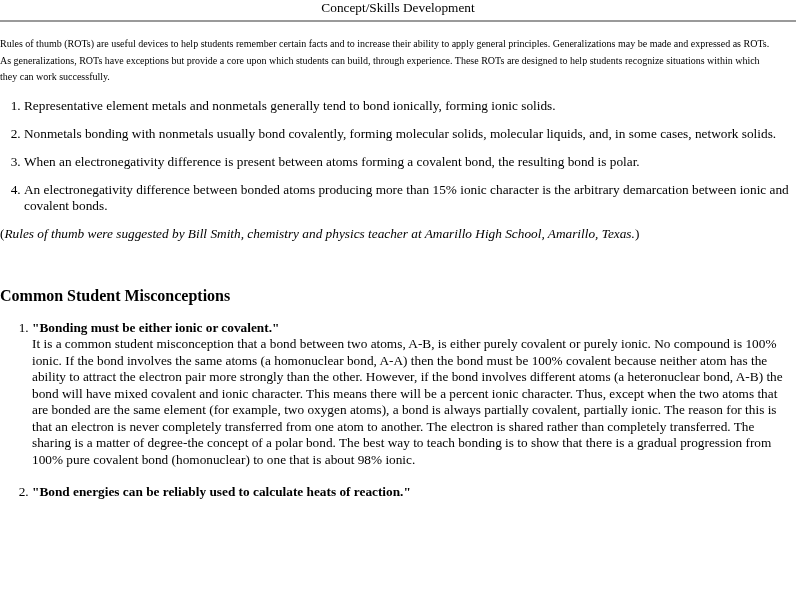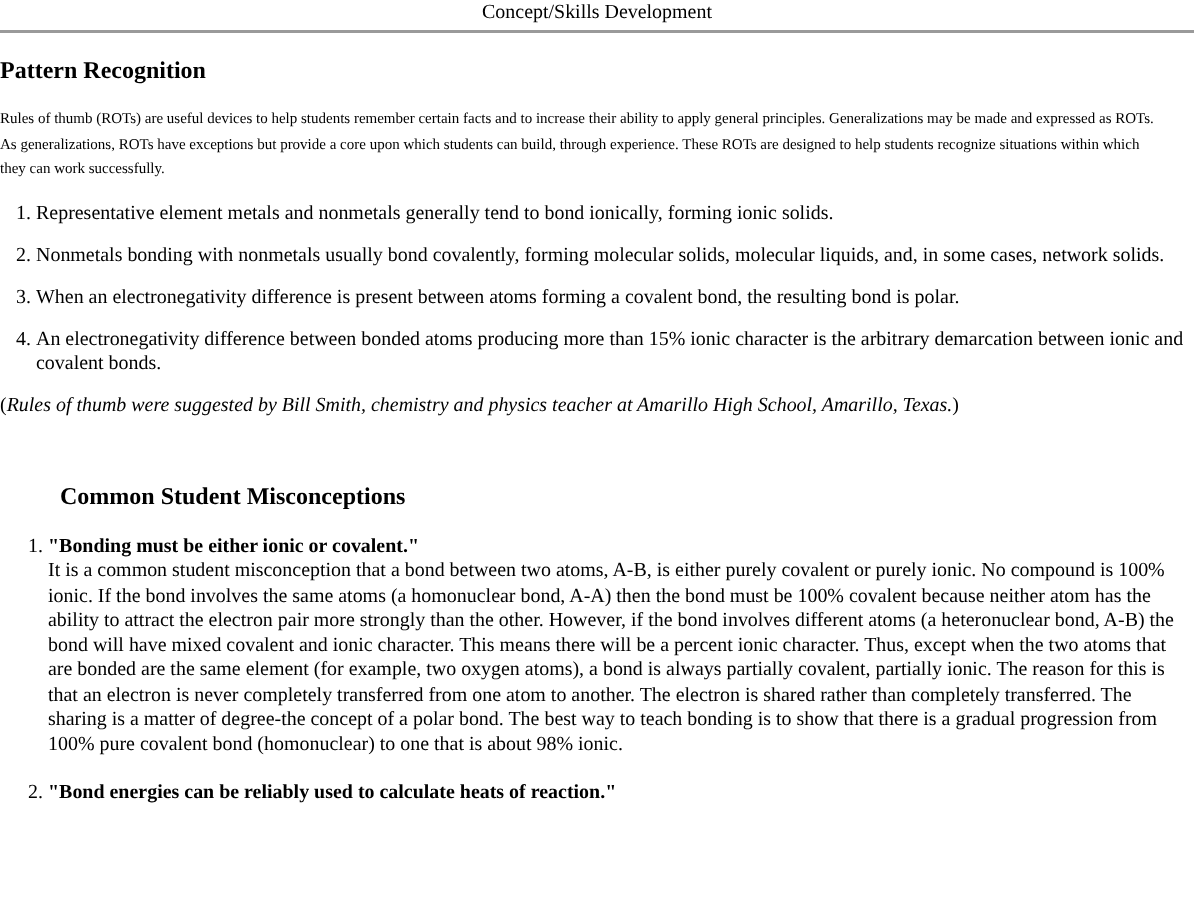--- a/index.html
+++ b/index.html
@@ -57,21 +57,20 @@
       line-height: 16px;
       padding-right: 4px;
     }
     p.credit {
       margin: 4px 0 12px 0;
       line-height: 16px;
     }
     p.credit .credit-text { font-style: italic; }
     h2.misc-title {
       margin-top: 44px;
-      padding-left: 40px;
     }
     ol.misconceptions {
       margin: 14px 0 0 0;
       padding-left: 32px;
     }
     ol.misconceptions li {
       margin: 0 0 16px 0;
       line-height: 16.5px;
       padding-right: 4px;
     }
@@ -80,21 +79,20 @@
   </style>
 </head>
 <body>
 
 <div class="page-header">
   <span>Concept/Skills Development</span>
 </div>
 <hr class="header-rule">
 
 <section>
-  <h2 class="section-title">Pattern Recognition</h2>
   <p class="intro">Rules of thumb (ROTs) are useful devices to help students remember certain facts and to increase their ability to apply general principles. Generalizations may be made and expressed as ROTs. As generalizations, ROTs have exceptions but provide a core upon which students can build, through experience. These ROTs are designed to help students recognize situations within which they can work successfully.</p>
 
   <ol class="rules">
     <li>Representative element metals and nonmetals generally tend to bond ionically, forming ionic solids.</li>
     <li>Nonmetals bonding with nonmetals usually bond covalently, forming molecular solids, molecular liquids, and, in some cases, network solids.</li>
     <li>When an electronegativity difference is present between atoms forming a covalent bond, the resulting bond is polar.</li>
     <li>An electronegativity difference between bonded atoms producing more than 15% ionic character is the arbitrary demarcation between ionic and covalent bonds.</li>
   </ol>
 
   <p class="credit"><span>(</span><span class="credit-text">Rules of thumb were suggested by Bill Smith, chemistry and physics teacher at Amarillo High School, Amarillo, Texas.</span><span>)</span></p>

